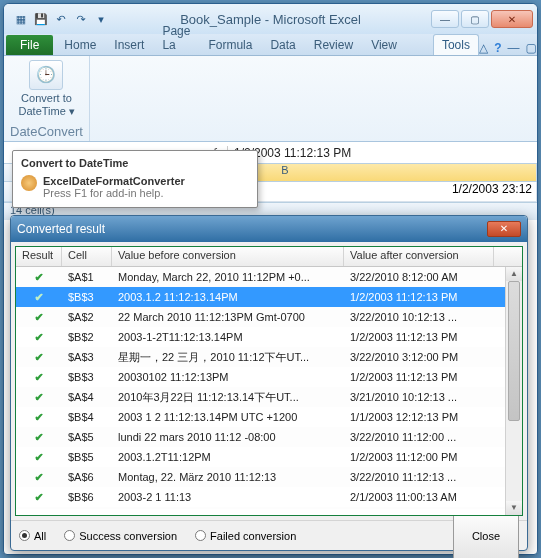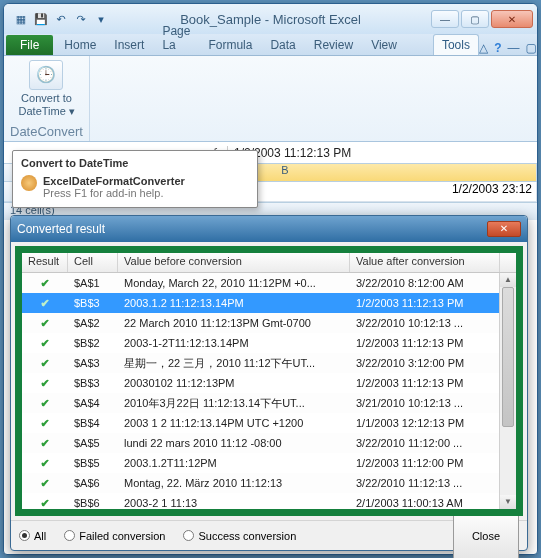--- a/index.html
+++ b/index.html
@@ -45,21 +45,21 @@
 .ttip .tt-row { display: flex; gap: 6px; }
 .ttip .tt-icon { width: 16px; height: 16px; background: radial-gradient(#f7c97a,#d68b2a); border-radius: 50%; flex-shrink: 0; }
 .ttip .tt-name { font-weight: bold; color: #333; }
 .ttip .tt-help { color: #777; }
 
 
 .dialog { position: absolute; left: 10px; top: 215px; width: 518px; height: 336px; background: #f0f0f0; border: 1px solid #3a6a94; border-radius: 4px; box-shadow: 0 4px 14px rgba(0,0,0,.4); display: flex; flex-direction: column; }
 .dlg-title { height: 26px; background: linear-gradient(#6fa3cf,#2f6ea4); border-radius: 4px 4px 0 0; color: #fff; display: flex; align-items: center; padding: 0 6px; font-size: 12px; }
 .dlg-title .dlg-close { margin-left: auto; width: 34px; height: 16px; background: linear-gradient(#e77a5a,#c44a28); border: 1px solid #a03a1c; border-radius: 2px; color: #fff; text-align: center; font-size: 10px; line-height: 14px; }
 
-.table-wrap { flex: 1; margin: 4px; background: #fff; border: 7px solid #15803d; overflow: hidden; position: relative; }
+.table-wrap { flex: 1; margin: 4px; background: #fff; border: 1px solid #15803d; overflow: hidden; position: relative; }
 .thead { display: flex; height: 20px; background: linear-gradient(#fdfdfd,#ececec); border-bottom: 1px solid #c7c7c7; font-size: 11px; color: #333; }
 .thead div { padding: 2px 6px; border-right: 1px solid #d4d4d4; }
 .c-res { width: 46px; } .c-cell { width: 50px; } .c-before { width: 232px; } .c-after { width: 150px; }
 .tbody { overflow-y: auto; height: 242px; }
 .trow { display: flex; height: 20px; font-size: 11px; color: #222; align-items: center; }
 .trow:nth-child(odd){ background:#fdfdfd; }
 .trow > div { padding: 0 6px; overflow: hidden; white-space: nowrap; text-overflow: ellipsis; }
 .trow.sel { background: #3399ff; color: #fff; }
 .chk { color: #2e9e3a; font-weight: bold; width: 46px; text-align: center; }
 .trow.sel .chk { color: #bff0c8; }
@@ -242,21 +242,21 @@
       <div class="arr dn">▼</div>
     </div>
   </div>
   <div class="dlg-bottom">
     <label class="radio on">
         <span class="dot"></span>
         <span>All</span>
       </label>
     <label class="radio">
         <span class="dot"></span>
-        <span>Failed conversion</span>
+        <span>Success conversion</span>
       </label>
     <label class="radio">
         <span class="dot"></span>
-        <span>Success conversion</span>
+        <span>Failed conversion</span>
       </label>
     <button class="btn">Close</button>
   </div>
 </div>
 
 </body></html>

